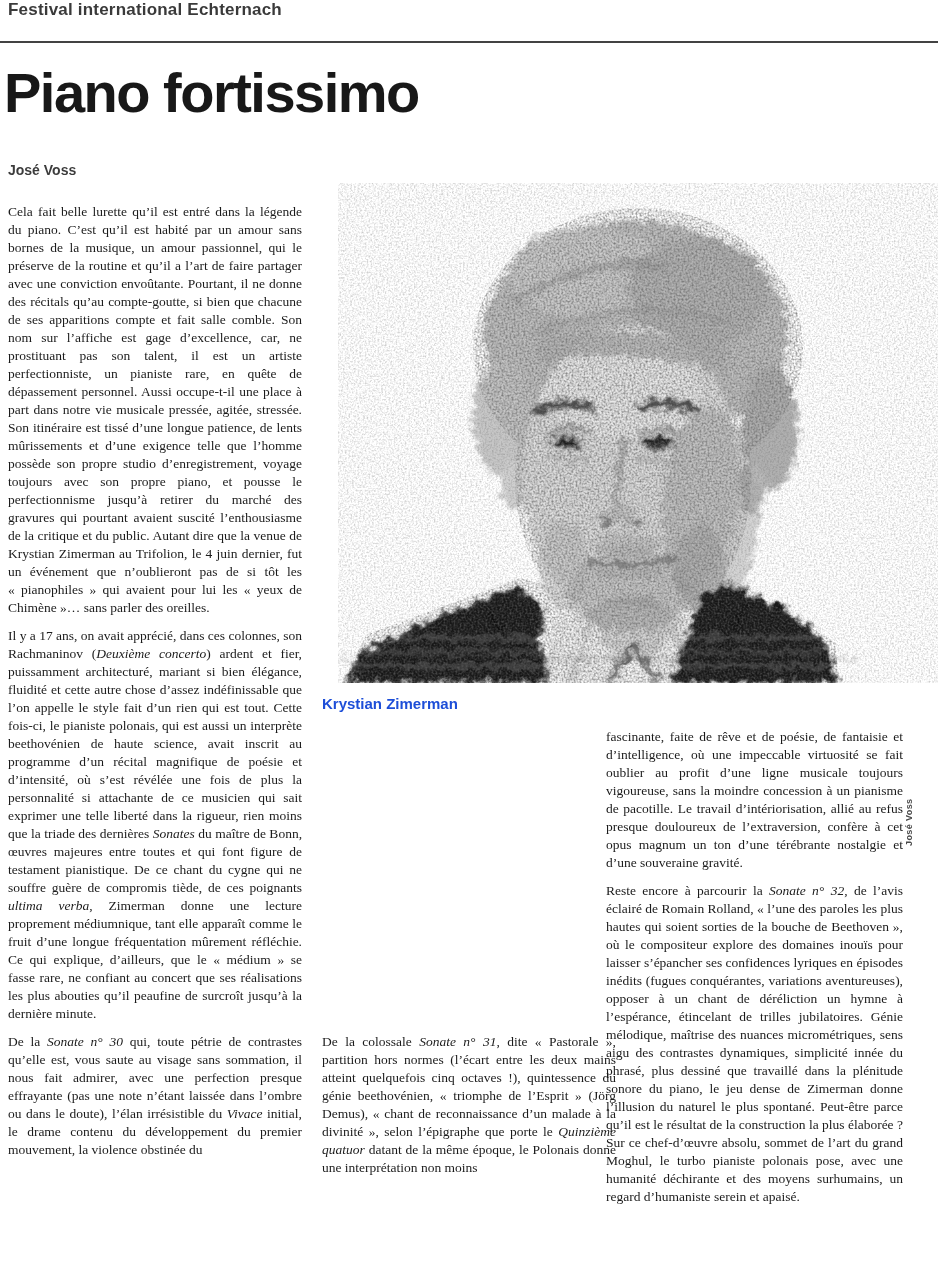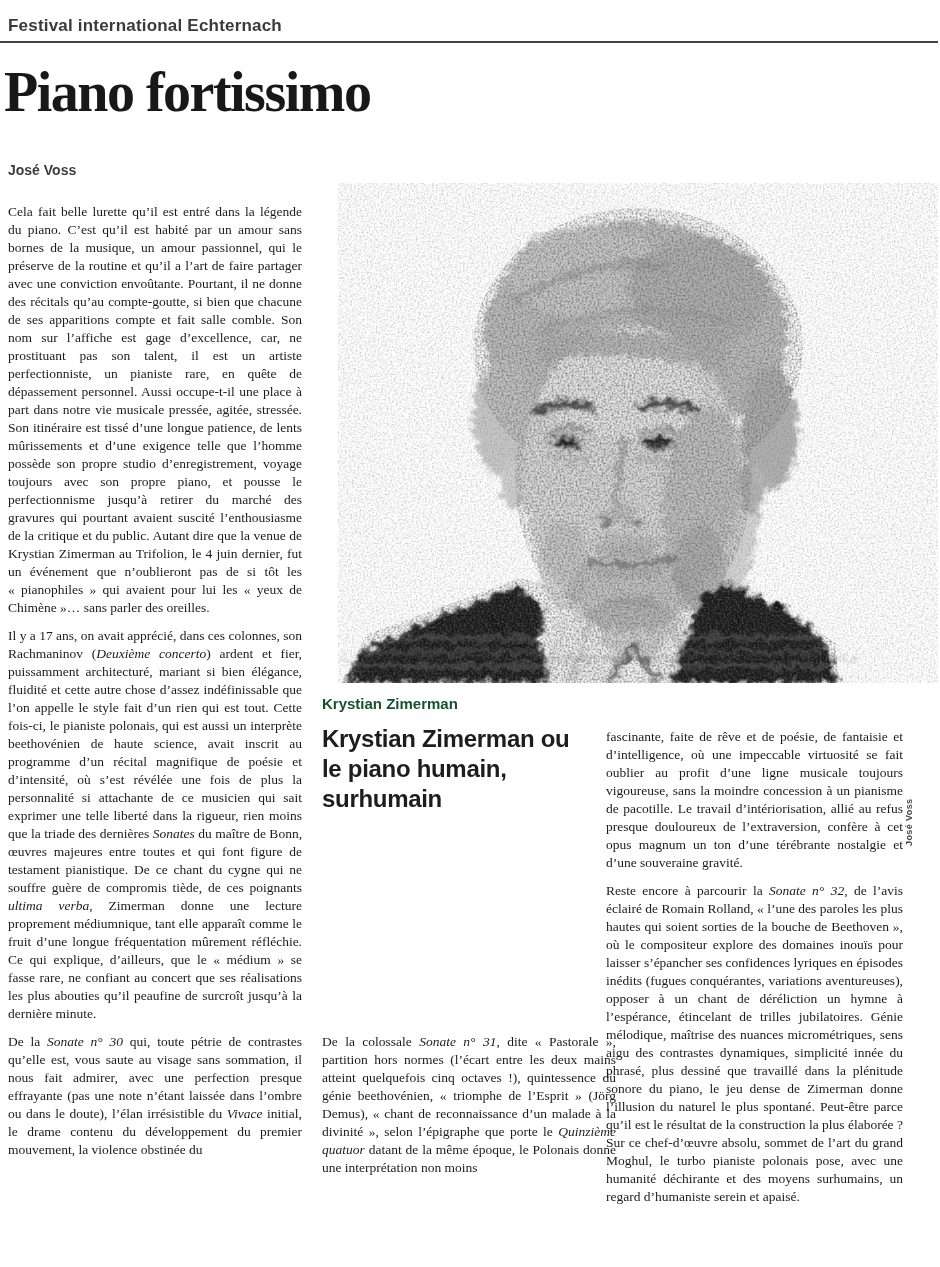--- a/index.html
+++ b/index.html
@@ -2,28 +2,28 @@
 <html lang="fr"><head>
 <meta charset="utf-8">
 <style>
   html,body{margin:0;padding:0;background:#e9e9e9;}
   .page{
     position:relative;width:940px;height:1267px;margin:0 auto;
     background:#ffffff;overflow:hidden;
     font-family:"Liberation Serif", serif;color:#1c1c1c;
   }
   .kicker{
-    position:absolute;left:8px;top:16px;
+    position:absolute;left:8px;top:0;
     font-family:"Liberation Sans",sans-serif;font-weight:bold;
     font-size:17px;color:#3a3a3a;letter-spacing:.2px;
   }
   .rule{position:absolute;left:0;top:41px;width:938px;height:0;border-top:2px solid #434343;}
   .title{
     position:absolute;left:4px;top:62px;margin:0;
-    font-family:Liberation Serif, serif;font-weight:bold;
+    font-family:Liberation Sans, sans-serif;font-weight:bold;
     font-size:56px;color:#181818;letter-spacing:-1.5px;line-height:1.1;
   }
   .author{
     position:absolute;left:8px;top:162px;
     font-family:"Liberation Sans",sans-serif;font-weight:bold;
     font-size:14px;color:#3c3c3c;
   }
   .col{
     position:absolute;text-align:justify;
     font-size:13.5px;line-height:18px;color:#1b1b1b;
@@ -36,21 +36,21 @@
   .photo{position:absolute;left:338px;top:183px;width:600px;height:500px;}
   .credit{
     position:absolute;left:566px;top:663px;
     transform:rotate(-90deg);transform-origin:0 0;
     font-family:"Liberation Sans",sans-serif;font-weight:bold;
     font-size:9px;color:#4a4a4a;letter-spacing:.4px;white-space:nowrap;
   }
   .caption{
     position:absolute;left:322px;top:695px;
     font-family:"Liberation Sans",sans-serif;font-weight:bold;
-    font-size:15px;color:#14532d;
+    font-size:15px;color:#1d4ed8;
   }
   .subhead{
     position:absolute;left:322px;top:724px;width:310px;margin:0;
     font-family:"Liberation Sans",sans-serif;font-weight:bold;
     font-size:24px;line-height:30px;color:#1d1d1d;letter-spacing:-.3px;
     white-space:pre-line;
   }
 </style>
 </head>
 <body>
@@ -157,23 +157,20 @@
       <rect width="600" height="500" filter="url(#speck)" opacity="0.45"></rect>
       <g clip-path="url(#subject)">
         <rect width="600" height="500" filter="url(#speck2)" opacity="0.8"></rect>
       </g>
     </svg>
     <div class="credit">José Voss</div>
   </div>
 
   <div class="caption">Krystian Zimerman</div>
 
-  <h2 class="subhead">Krystian Zimerman ou
-le piano humain,
-surhumain</h2>
 
   <div class="col col2">
     <p><span>De la colossale </span><span class="it">Sonate n° 31</span><span>, dite «&nbsp;Pastorale&nbsp;», partition hors normes (l’écart entre les deux mains atteint quelquefois cinq octaves&nbsp;!), quintessence du génie beethovénien, «&nbsp;triomphe de l’Esprit&nbsp;» (Jörg Demus), «&nbsp;chant de reconnaissance d’un malade à la divinité&nbsp;», selon l’épigraphe que porte le </span><span class="it">Quinzième quatuor</span><span> datant de la même époque, le Polonais donne une interprétation non moins</span></p>
   </div>
 
   <div class="col col3">
     <p><span>fascinante, faite de rêve et de poésie, de fantaisie et d’intelligence, où une impeccable virtuosité se fait oublier au profit d’une ligne musicale toujours vigoureuse, sans la moindre concession à un pianisme de pacotille. Le travail d’intériorisation, allié au refus presque douloureux de l’extraversion, confère à cet opus magnum un ton d’une térébrante nostalgie et d’une souveraine gravité.</span></p>
     <p><span>Reste encore à parcourir la </span><span class="it">Sonate n° 32</span><span>, de l’avis éclairé de Romain Rolland, «&nbsp;l’une des paroles les plus hautes qui soient sorties de la bouche de Beethoven&nbsp;», où le compositeur explore des domaines inouïs pour laisser s’épancher ses confidences lyriques en épisodes inédits (fugues conquérantes, variations aventureuses), opposer à un chant de déréliction un hymne à l’espérance, étincelant de trilles jubilatoires. Génie mélodique, maîtrise des nuances micrométriques, sens aigu des contrastes dynamiques, simplicité innée du phrasé, plus dessiné que travaillé dans la plénitude sonore du piano, le jeu dense de Zimerman donne l’illusion du naturel le plus spontané. Peut-être parce qu’il est le résultat de la construction la plus élaborée&nbsp;? Sur ce chef-d’œuvre absolu, sommet de l’art du grand Moghul, le turbo pianiste polonais pose, avec une humanité déchirante et des moyens surhumains, un regard d’humaniste serein et apaisé.</span></p>
   </div>
 

